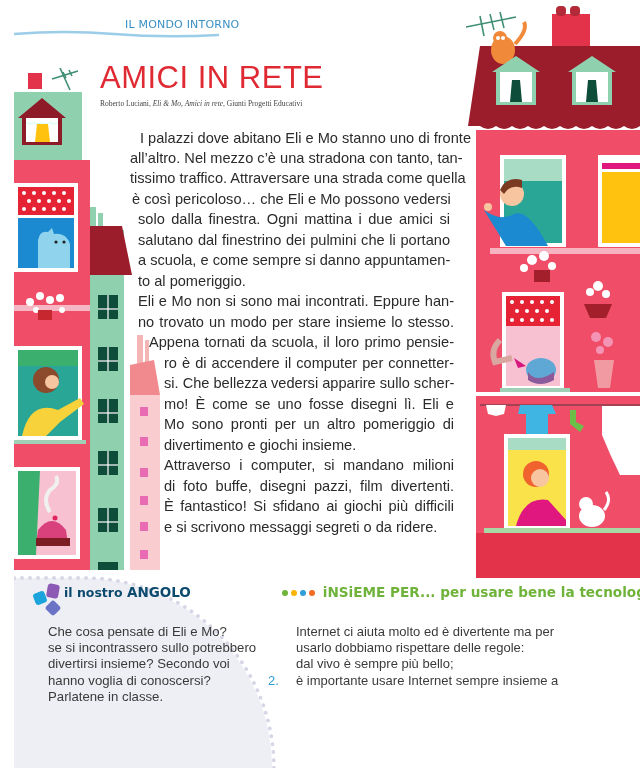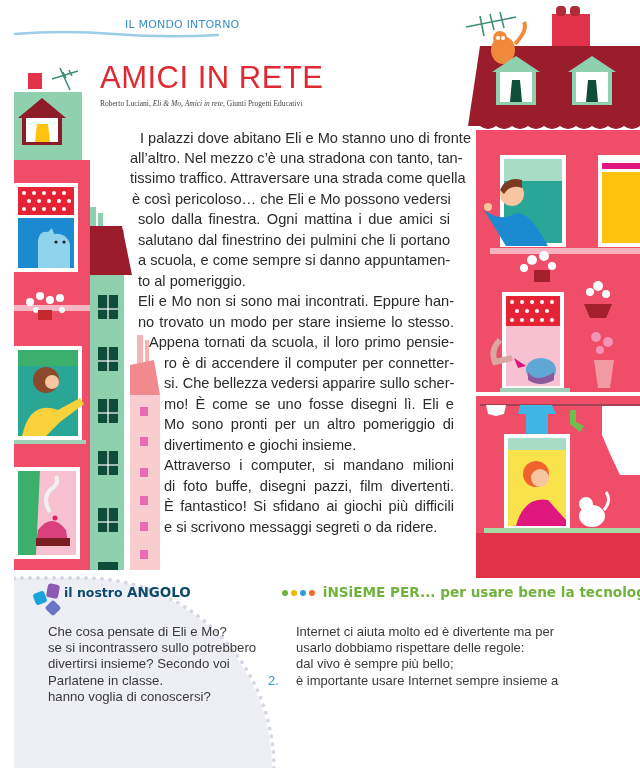--- a/index.html
+++ b/index.html
@@ -306,22 +306,22 @@
   <rect x="17" y="2" width="12" height="14" rx="3" transform="rotate(10 23 9)" fill="#8c59b5"></rect>
   <rect x="17" y="20" width="12" height="12" rx="3" transform="rotate(45 23 26)" fill="#6a73c6"></rect>
 </svg>
 <div class="abs angolo-title">
   <span class="small">il nostro </span><span>ANGOLO</span>
 </div>
 <div class="abs angolo-text">
   <div>Che cosa pensate di Eli e Mo?</div>
   <div>se si incontrassero sullo potrebbero</div>
   <div>divertirsi insieme? Secondo voi</div>
+  <div>hanno voglia di conoscersi?</div>
   <div>Parlatene in classe.</div>
-  <div>hanno voglia di conoscersi?</div>
 </div>
 
 <div class="abs insieme-title">
   <span class="dots"><span style="background:#6fb33a"></span><span style="background:#f7b500"></span><span style="background:#2f9ed6"></span><span style="background:#f26b22"></span></span>
   <span>iNSiEME PER... per usare bene la tecnologia</span>
   
 </div>
 <div class="abs insieme-text">
   <div>Internet ci aiuta molto ed è divertente ma per</div>
   <div>usarlo dobbiamo rispettare delle regole:</div>

